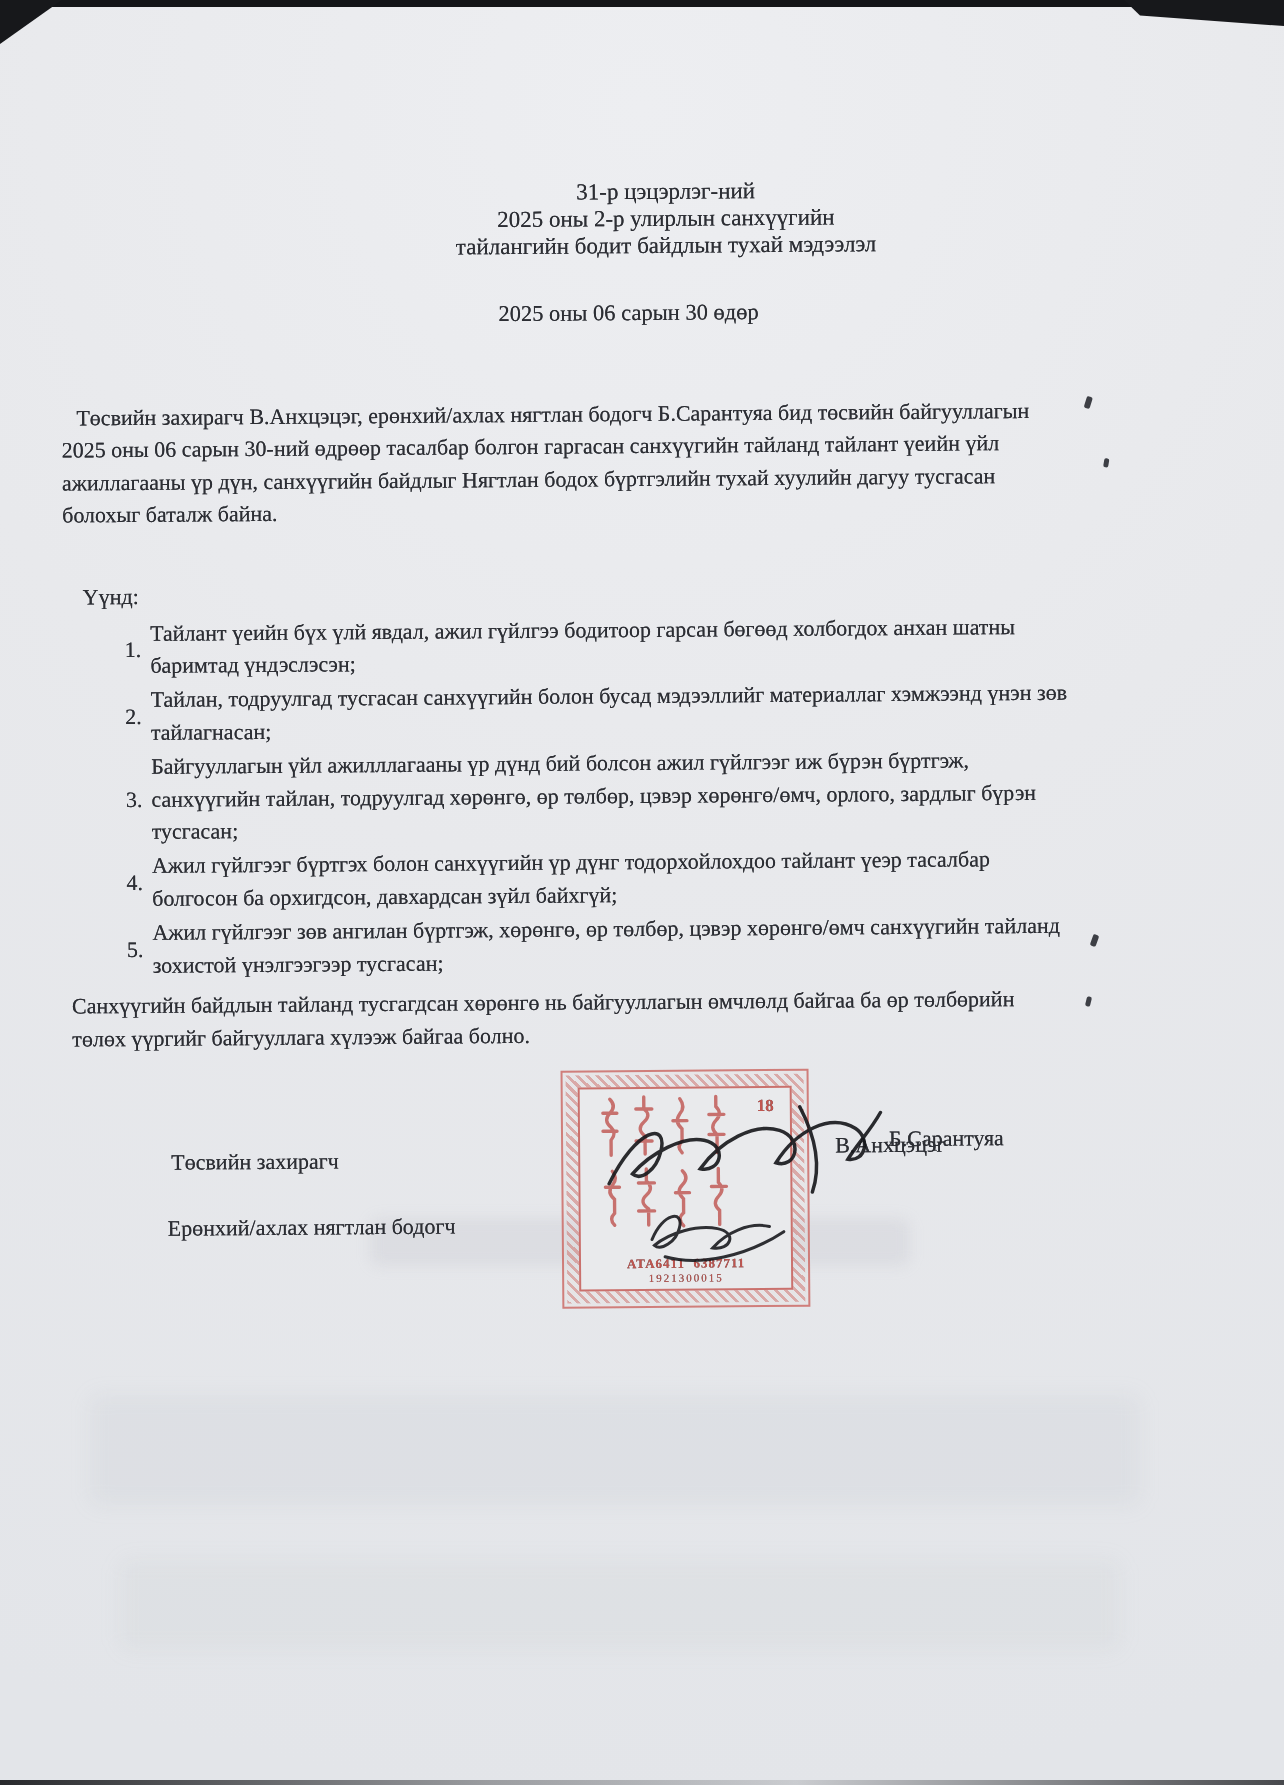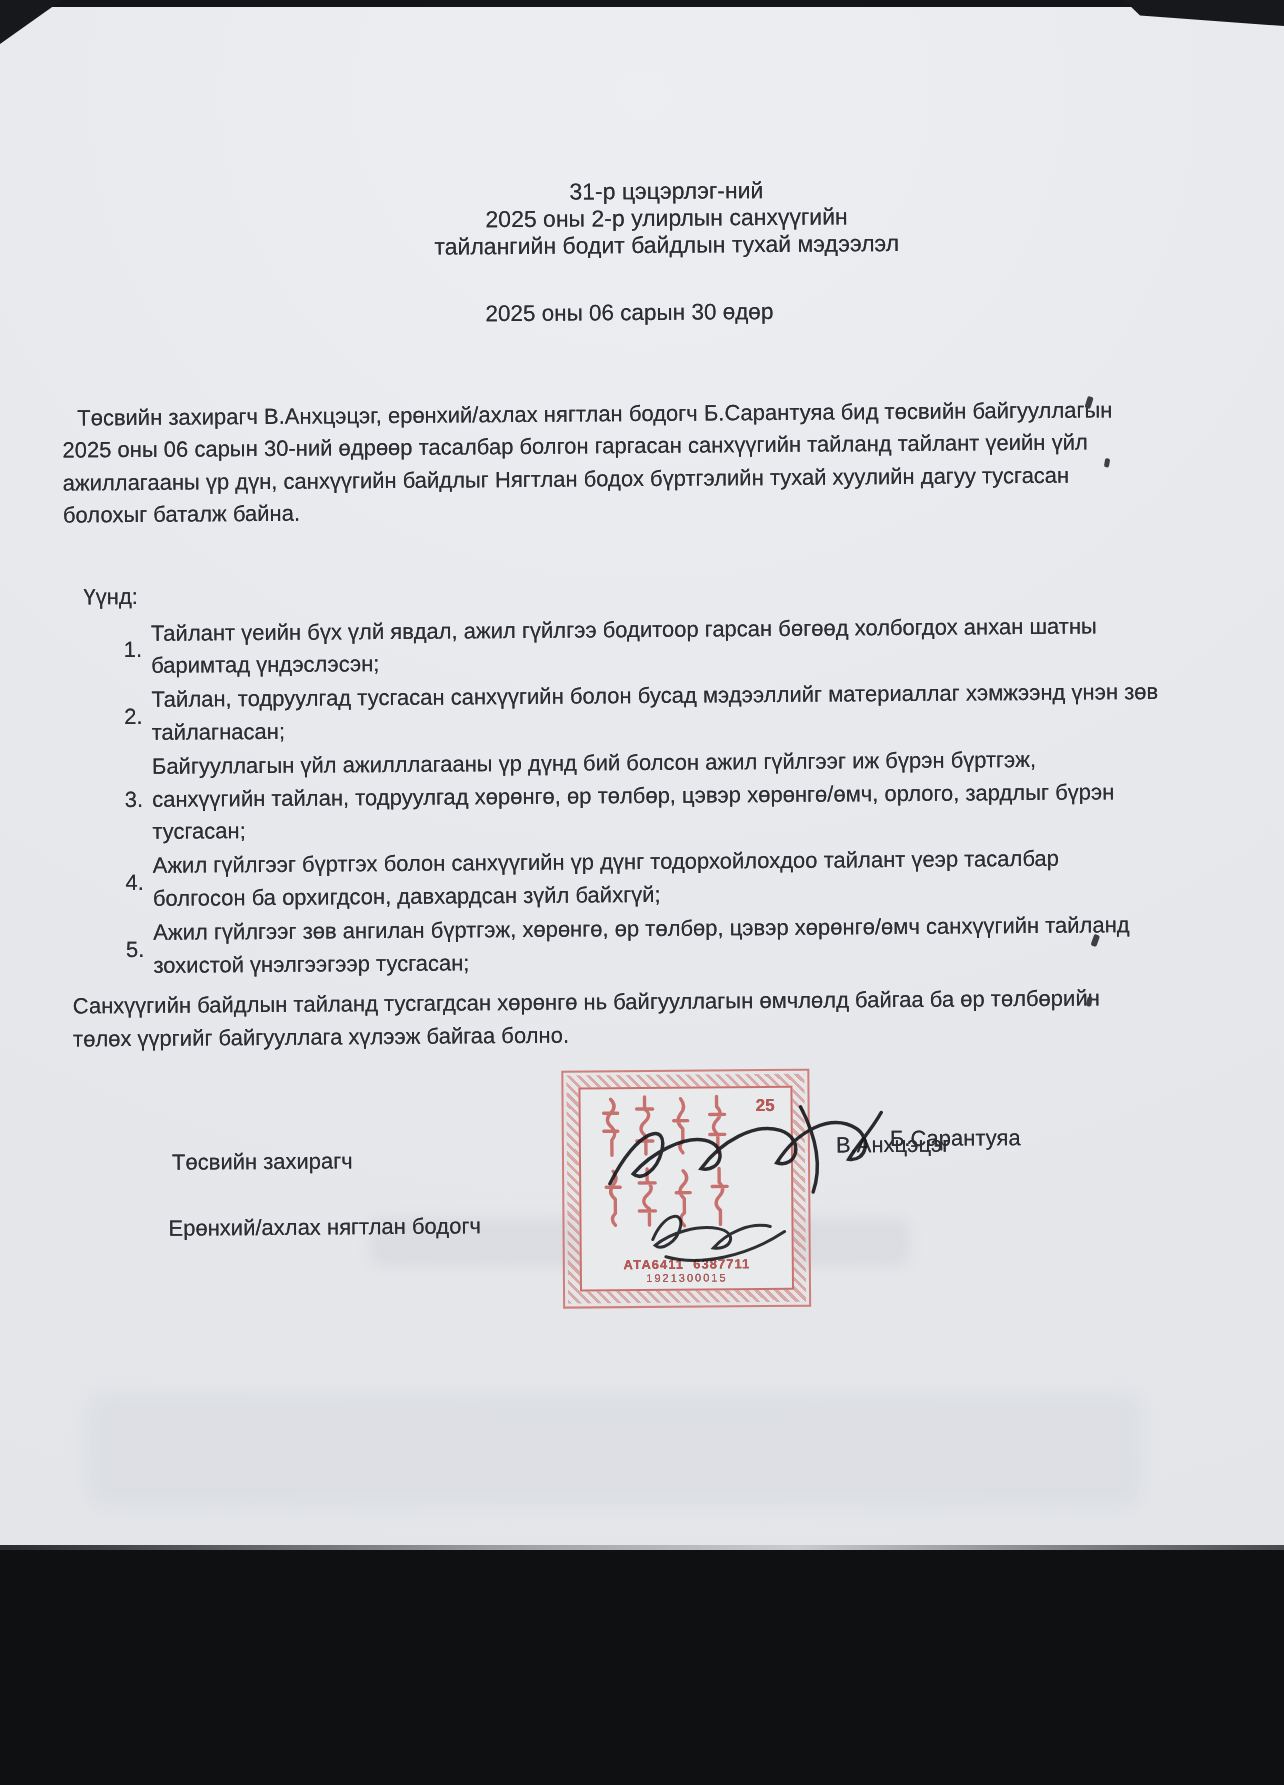--- a/index.html
+++ b/index.html
@@ -1,17 +1,17 @@
 <!DOCTYPE html>
 <html><head>
 <meta charset="utf-8">
 <style>
   html,body{margin:0;padding:0;background:#0f1012;}
-  .canvas{position:relative;width:1284px;height:1550px;overflow:hidden;
-    font-family:Liberation Sans, sans-serif;}
+  .canvas{position:relative;width:1284px;height:1785px;overflow:hidden;
+    font-family:Liberation Serif, serif;}
   .paper{position:absolute;inset:0;overflow:hidden;
     background:radial-gradient(130% 95% at 50% 6%, #edeef1 0%, #e8e9ec 45%, #e3e5e9 100%);}
   
   .edge-top{position:absolute;top:0;left:0;right:0;height:7px;background:#141518;}
   .edge-top-left{position:absolute;top:0;left:0;width:62px;height:44px;background:#17181b;
     clip-path:polygon(0 0,100% 0,0 100%);}
   .edge-top-right{position:absolute;top:0;right:0;width:160px;height:26px;background:#17181b;
     clip-path:polygon(0 0,100% 0,100% 100%,10% 60%);}
   .edge-bottom{position:absolute;left:0;right:0;bottom:0;height:5px;
     background:linear-gradient(90deg,rgba(20,21,24,.9),rgba(20,21,24,.35) 38%,rgba(20,21,24,.12) 62%,rgba(20,21,24,.75));}
@@ -151,21 +151,21 @@
           <svg class="stamp-glyphs" width="200" height="160" viewBox="0 0 200 160" fill="none" stroke="#bf544f" stroke-width="3.4" stroke-linecap="round" opacity="0.8">
             <path d="M22 8 q7 7 0 14 q-7 7 1 14 q6 6 0 13 v15 M15 22 h14 M15 40 h14"></path>
             <path d="M56 6 v12 q8 6 0 13 q-8 7 1 14 v18 M48 18 h16 M48 50 h16"></path>
             <path d="M92 8 q6 8 0 15 q-6 8 2 15 v12 q-6 6 0 12 M85 30 h14"></path>
             <path d="M128 6 v10 q7 7 0 14 q-7 7 1 14 v18 M121 24 h15 M121 44 h15"></path>
             <path d="M24 80 q6 7 0 14 q-6 7 2 14 v14 q-6 6 0 12 M17 96 h14"></path>
             <path d="M58 78 v12 q8 7 0 14 q-8 7 2 14 v16 M50 92 h16 M50 120 h16"></path>
             <path d="M94 80 q7 7 0 14 q-7 7 1 14 v14 q-7 6 0 13 M87 102 h14"></path>
             <path d="M130 78 v14 q7 7 0 14 q-7 7 1 14 v14 M123 96 h15"></path>
           </svg>
-          <div class="stamp-number">25</div>
+          <div class="stamp-number">18</div>
           <div class="stamp-serials">
             <div class="serial1">АТА6411  6387711</div>
             <div class="serial2">1921300015</div>
           </div>
         </div>
       </div>
 
       <svg class="sig-ink sig1" width="290" height="104" viewBox="0 0 290 104" fill="none" stroke="#15161a" stroke-width="3.5" stroke-linecap="round" opacity="0.9">
         <path d="M8 72 C 40 18, 72 14, 62 44 C 56 62, 40 72, 32 64 C 52 44, 86 30, 106 36 C 130 43, 120 70, 100 64 C 122 38, 158 22, 182 32 C 206 42, 196 72, 176 64 C 198 34, 234 18, 258 36 C 272 47, 266 70, 248 66 C 258 52, 272 40, 284 22"></path>
         <path d="M204 10 C 216 38, 222 68, 210 96"></path>

